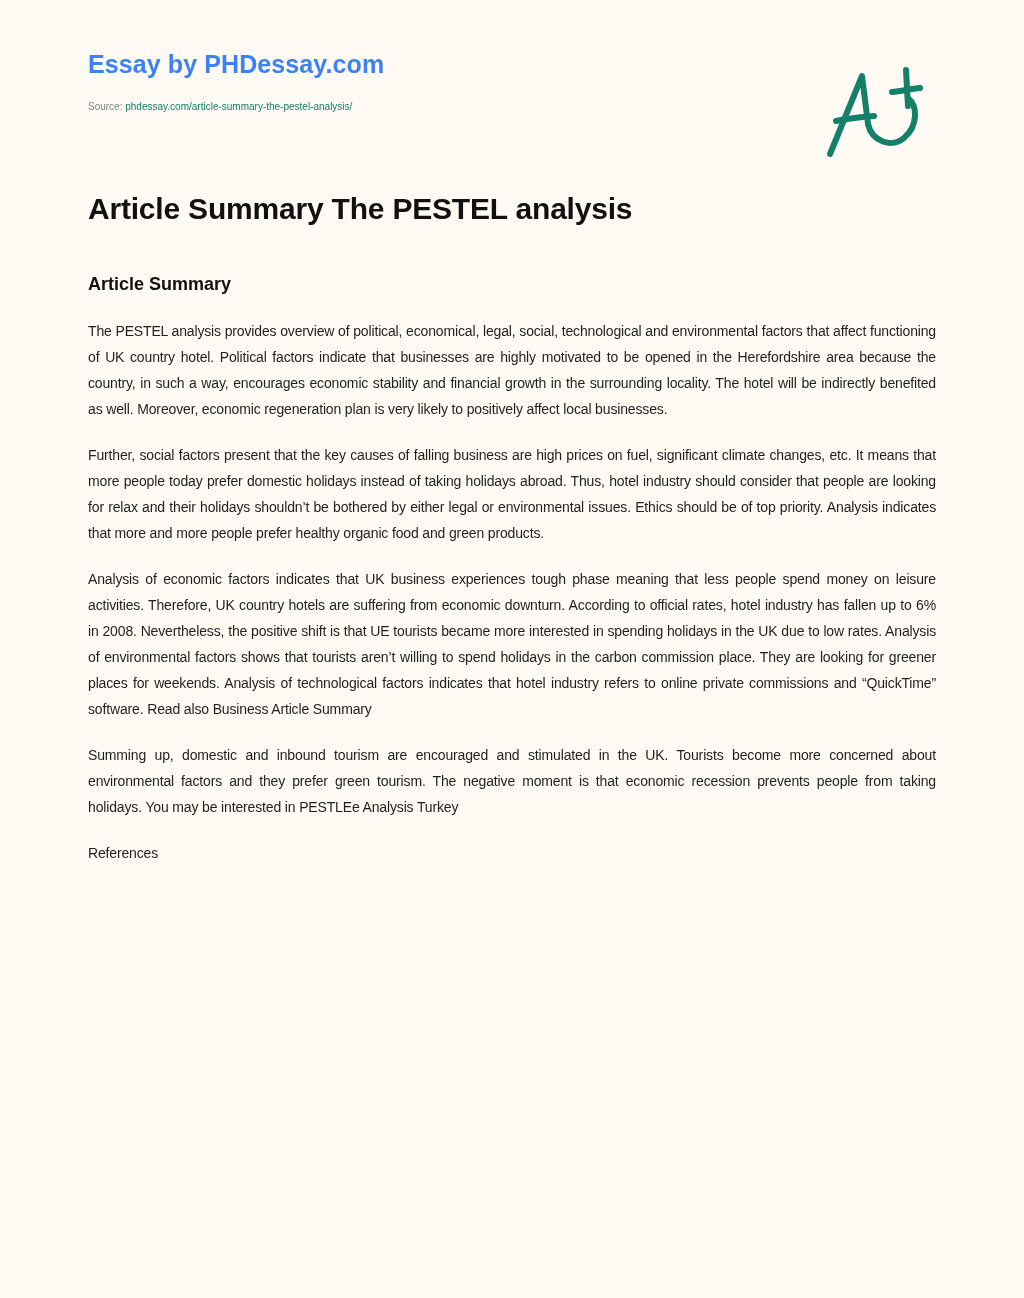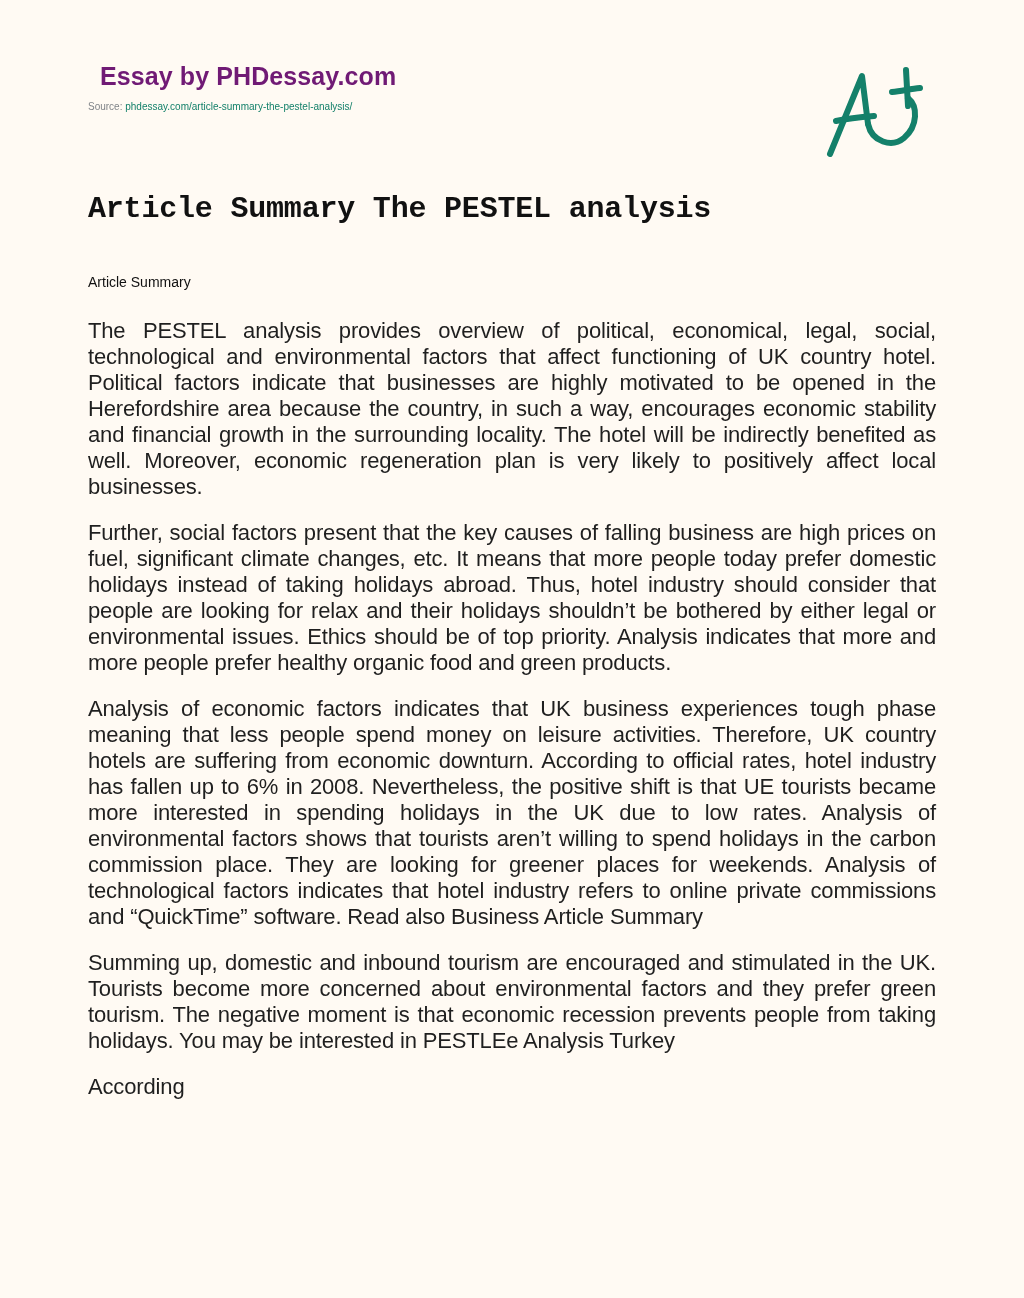--- a/index.html
+++ b/index.html
@@ -14,23 +14,23 @@
     overflow: hidden;
     font-family: "Liberation Sans", "DejaVu Sans", sans-serif;
     color: #1a1a1a;
   }
   .site-title {
     position: absolute;
     left: 88px;
     top: 50px;
     font-size: 25px;
     font-weight: bold;
-    color: #701a75;
+    color: #3b82f6;
     letter-spacing: 0.1px;
-    margin: 12px;
+    margin: 0;
   }
   .source-line {
     position: absolute;
     left: 88px;
     top: 101px;
     font-size: 10px;
     color: #808488;
   }
   .source-line a {
     color: #14806a;
@@ -45,40 +45,39 @@
   }
   .article-title {
     position: absolute;
     left: 88px;
     top: 192px;
     font-size: 30px;
     font-weight: bold;
     color: #111;
     margin: 0;
     letter-spacing: -0.2px;
-    font-family: Liberation Mono, monospace;
   }
   .section-heading {
     position: absolute;
     left: 88px;
     top: 274px;
-    font-size: 14px;
-    font-weight: normal;
+    font-size: 18px;
+    font-weight: bold;
     color: #111;
     margin: 0;
   }
   .body-text {
     position: absolute;
     left: 88px;
     top: 318px;
     width: 848px;
   }
   .body-text p {
     margin: 0 0 20px 0;
-    font-size: 22px;
+    font-size: 14px;
     line-height: 26px;
     text-align: justify;
     color: #1f1f1f;
     letter-spacing: -0.15px;
   }
   .inline-link {
     color: inherit;
     text-decoration: none;
   }
 </style>
@@ -105,14 +104,14 @@
 
 <h2 class="article-title">Article Summary The PESTEL analysis</h2>
 
 <h3 class="section-heading">Article Summary</h3>
 
 <div class="body-text">
   <p>The PESTEL analysis provides overview of political, economical, legal, social, technological and environmental factors that affect functioning of UK country hotel. Political factors indicate that businesses are highly motivated to be opened in the Herefordshire area because the country, in such a way, encourages economic stability and financial growth in the surrounding locality. The hotel will be indirectly benefited as well. Moreover, economic regeneration plan is very likely to positively affect local businesses.</p>
   <p>Further, social factors present that the key causes of falling business are high prices on fuel, significant climate changes, etc. It means that more people today prefer domestic holidays instead of taking holidays abroad. Thus, hotel industry should consider that people are looking for relax and their holidays shouldn’t be bothered by either legal or environmental issues. Ethics should be of top priority. Analysis indicates that more and more people prefer healthy organic food and green products.</p>
   <p><span>Analysis of economic factors indicates that UK business experiences tough phase meaning that less people spend money on leisure activities. Therefore, UK country hotels are suffering from economic downturn. According to official rates, hotel industry has fallen up to 6% in 2008. Nevertheless, the positive shift is that UE tourists became more interested in spending holidays in the UK due to low rates. Analysis of environmental factors shows that tourists aren’t willing to spend holidays in the carbon commission place. They are looking for greener places for weekends. Analysis of technological factors indicates that hotel industry refers to online private commissions and “QuickTime” software. </span><a class="inline-link">Read also Business Article Summary</a></p>
   <p><span>Summing up, domestic and inbound tourism are encouraged and stimulated in the UK. Tourists become more concerned about environmental factors and they prefer green tourism. The negative moment is that economic recession prevents people from taking holidays. </span><a class="inline-link">You may be interested in PESTLEe Analysis Turkey</a></p>
-  <p>According</p>
+  <p>References</p>
 </div>
 
 </body></html>

